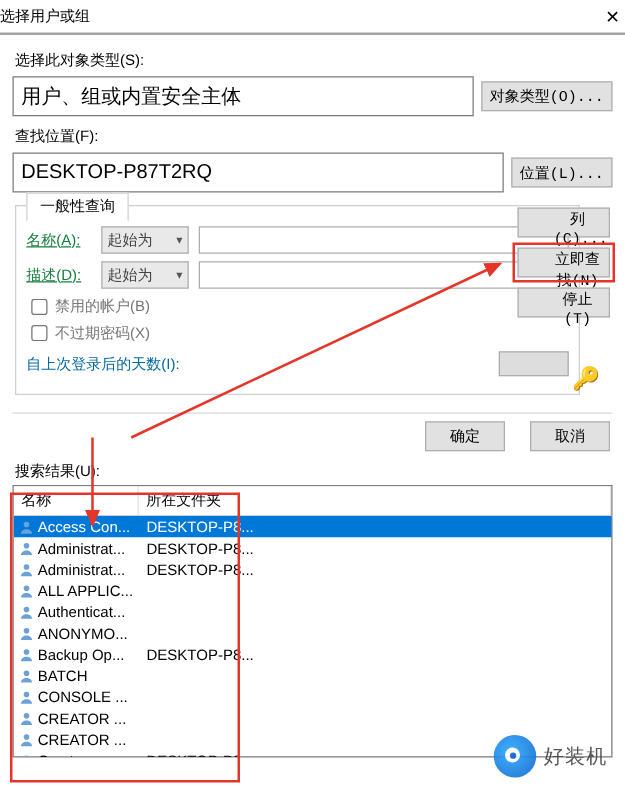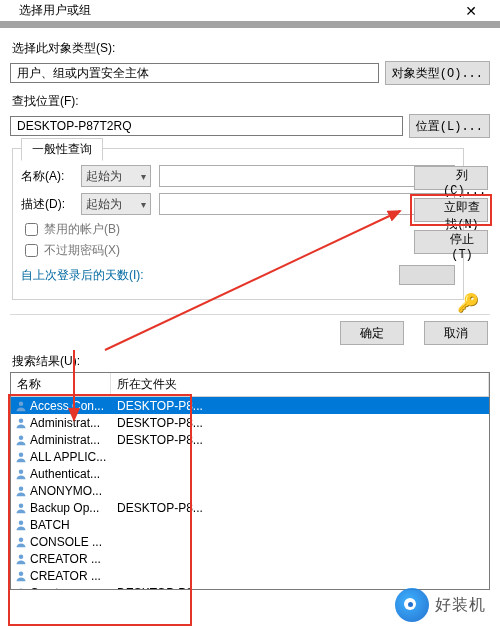--- a/index.html
+++ b/index.html
@@ -1,28 +1,28 @@
 <!DOCTYPE html>
 <html><head>
 <meta charset="utf-8">
 <style>
   * { box-sizing: border-box; margin: 0; padding: 0; font-family: "Microsoft YaHei", "SimSun", sans-serif; }
   body { width: 500px; height: 630px; background: #fff; position: relative; overflow: hidden; font-size: 12px; color: #000; }
-  .titlebar { height: 28px; display: flex; align-items: center; justify-content: space-between; padding: 0 19px; border-bottom: 7px solid #a3a3a3; }
+  .titlebar { height: 28px; display: flex; align-items: center; justify-content: space-between; padding: 0 0; border-bottom: 2px solid #a3a3a3; }
   .title { font-size: 12px; }
   .close-x { font-size: 14px; width: 20px; text-align: center; cursor: default; }
   .panel { padding: 8px 10px 4px 10px; }
   .row-label { margin: 4px 0 4px 2px; }
   .wide-row { display: flex; align-items: center; gap: 6px; }
-  .wide-input { flex: 1; height: 20px; border: 1px solid #7a7a7a; padding: 2px 6px; font-size: 12px; }
+  .wide-input { flex: 1; height: 32px; border: 1px solid #7a7a7a; padding: 2px 6px; font-size: 16px; }
   .btn { height: 24px; min-width: 80px; border: 1px solid #adadad; background: #e1e1e1; font-size: 12px; cursor: default; padding: 0 6px; font-family: Liberation Mono, monospace; }
   .fieldset { border: 1px solid #d0d0d0; margin: 10px 2px 4px 2px; padding: 10px 8px 8px 8px; position: relative; }
   .tab-label { position: absolute; top: -11px; left: 8px; background: #fff; border: 1px solid #d0d0d0; border-bottom: 1px solid #fff; padding: 2px 10px; font-size: 12px; }
   .qrow { display: flex; align-items: center; gap: 8px; margin: 6px 0; }
-  .qlabel { width: 52px; color: #000000; }
+  .qlabel { width: 52px; color: #15803d; text-decoration: underline; }
   .select { width: 70px; height: 22px; border: 1px solid #adadad; background: #e9e9e9; display: flex; align-items: center; justify-content: space-between; padding: 0 4px; font-size: 12px; color: #444; }
   .chev { font-size: 10px; color: #555; }
   .qinput { flex: 1; height: 22px; border: 1px solid #adadad; background: #fff; }
   .qcheck { display: flex; align-items: center; gap: 6px; color: #777; margin: 4px 0 4px 4px; }
   .qcheck input { width: 13px; height: 13px; }
   .numbox { width: 56px; height: 20px; border: 1px solid #adadad; background: #ddd; }
   .right-col { position: absolute; right: 12px; top: 166px; display: flex; flex-direction: column; gap: 8px; width: 74px; }
   .right-col .btn { width: 100%; min-width: 0; padding-left: 28px; }
   .highlight-red { outline: 2px solid #e53528; outline-offset: 2px; }
   .key-icon { position: absolute; right: 20px; top: 292px; font-size: 18px; }

